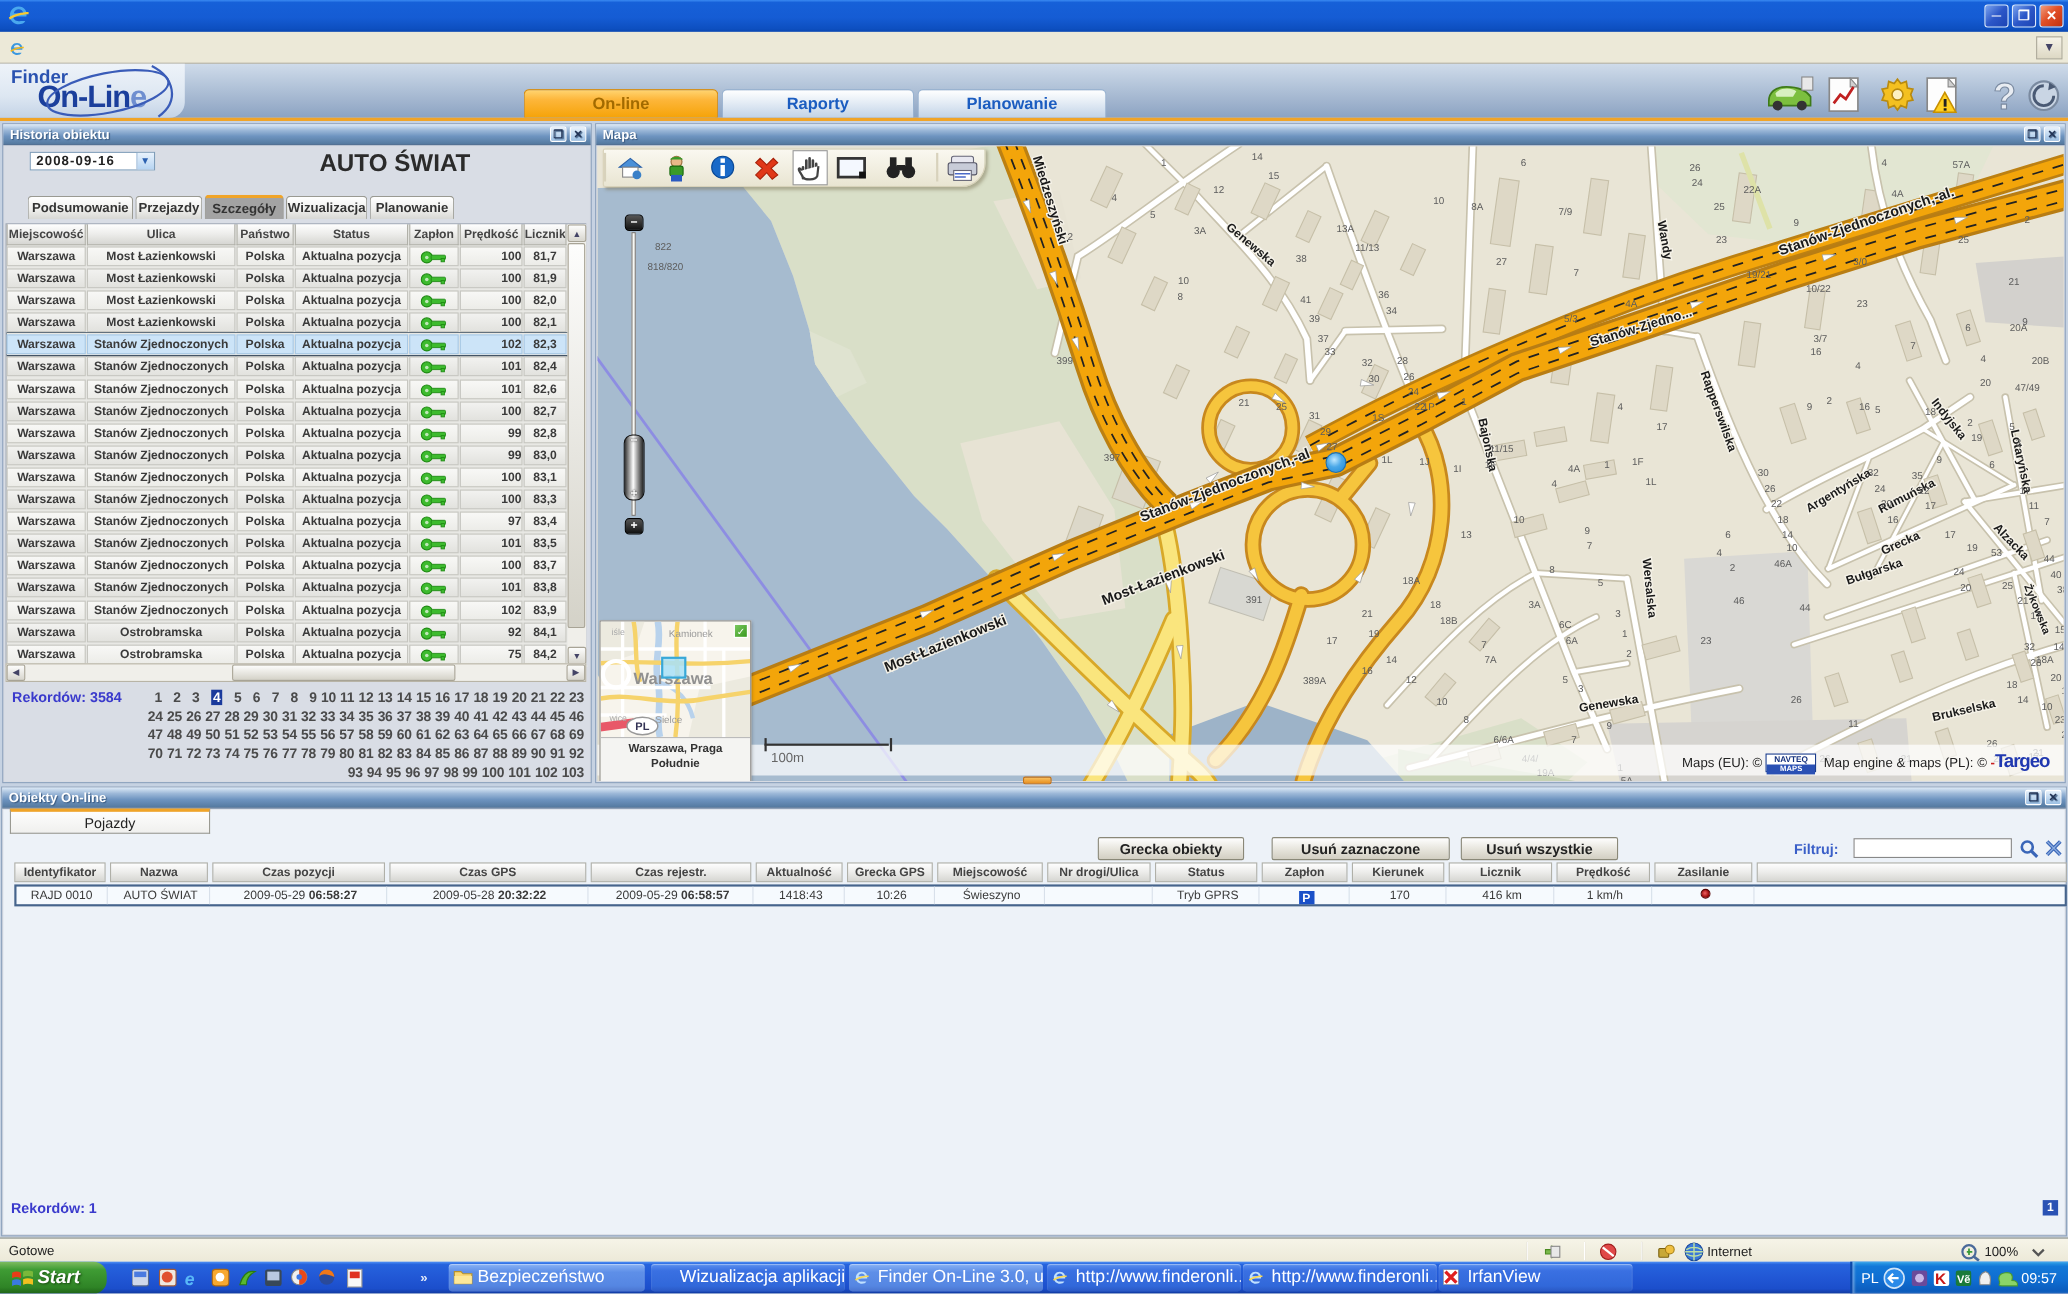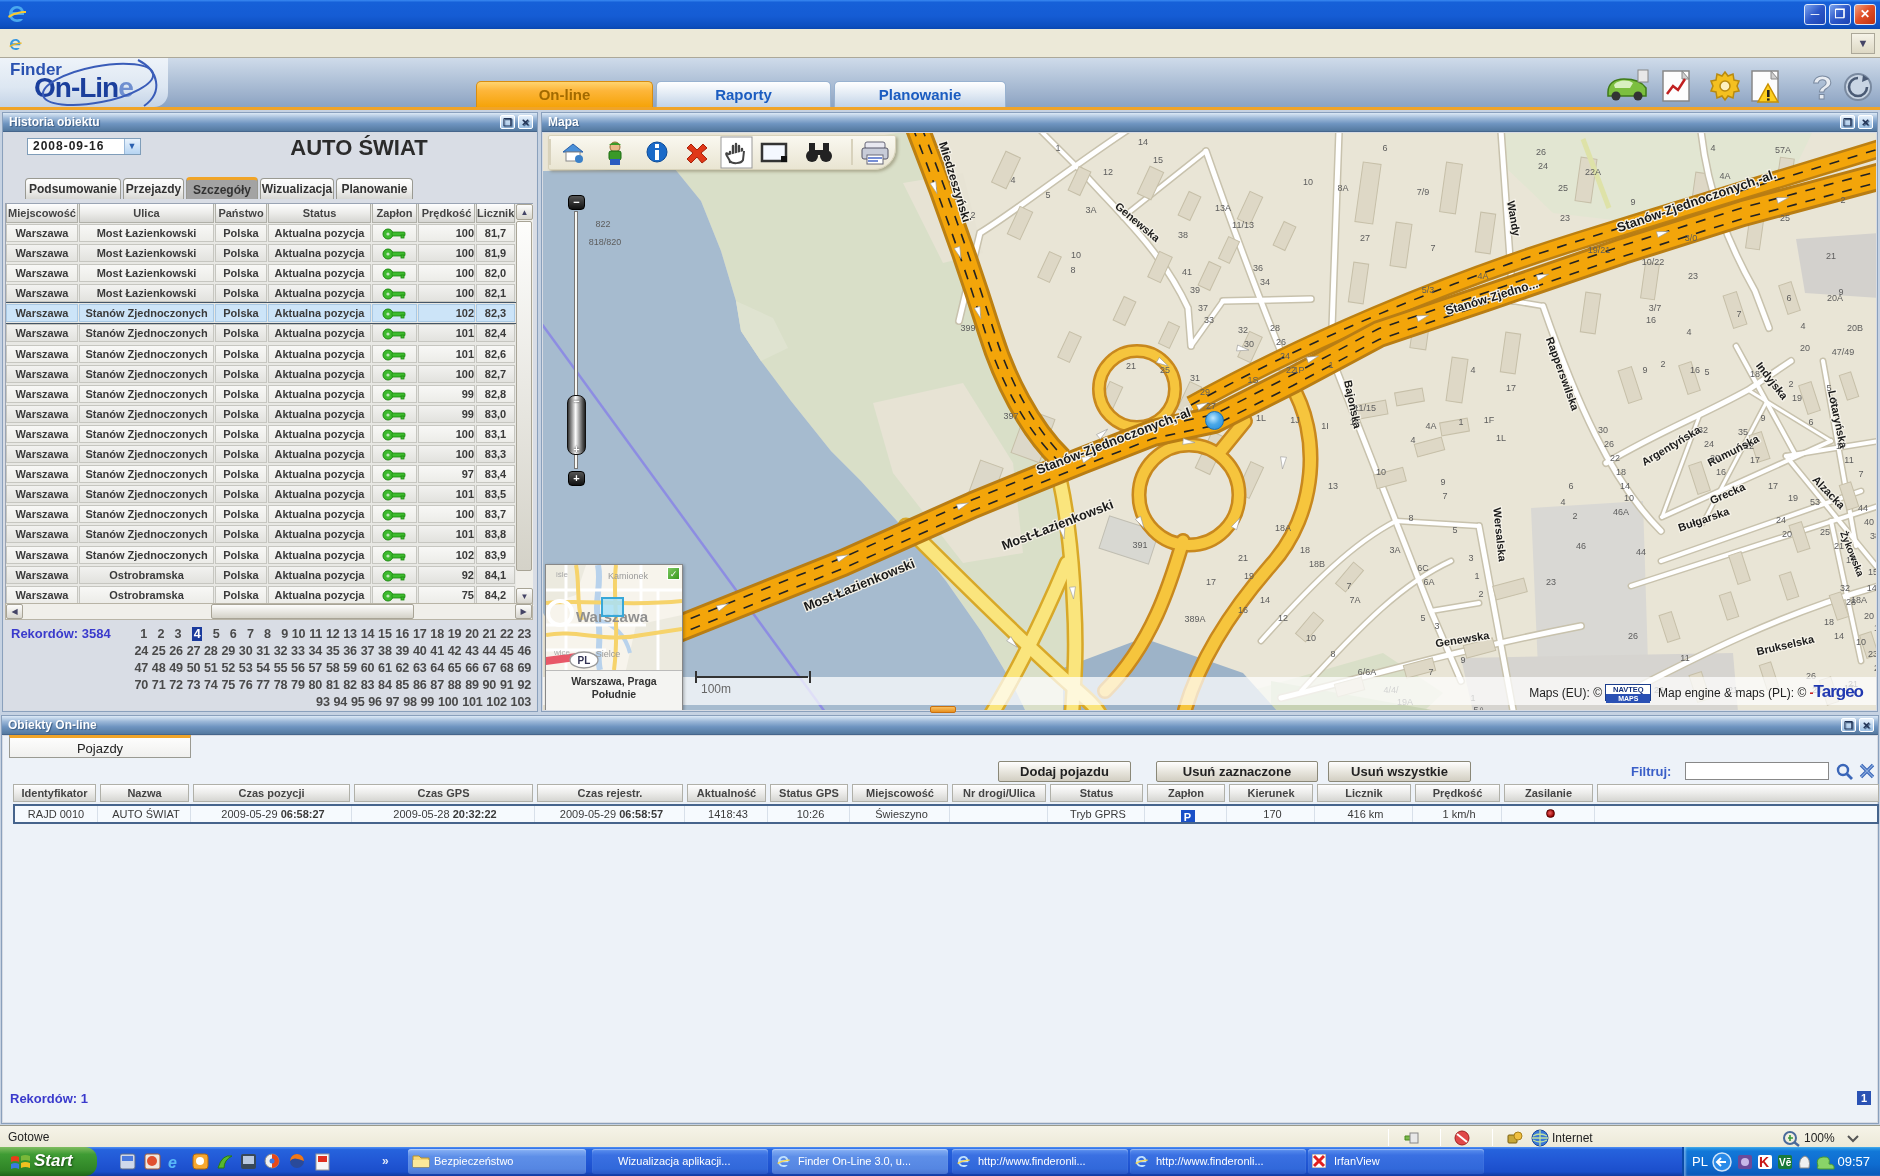--- a/index.html
+++ b/index.html
@@ -77,21 +77,21 @@
 
 #statusbar { left:0; top:1125px; width:1880px; height:22px; background:linear-gradient(180deg,#f6f4e8,#ece9d8); border-top:1px solid #9a9a8a; font-size:12px; color:#222; }
 
 
 #taskbar { left:0; top:1147px; width:1880px; height:29px;
   background:linear-gradient(180deg,#4f91f5 0%,#2663dd 9%,#2157d5 50%,#1b4ecb 85%,#123a9f 100%); }
 #startbtn { position:absolute; left:0; top:0; width:97px; height:29px;
   background:linear-gradient(180deg,#7fbc60 0%,#3f9c34 25%,#2f8426 80%,#1f6418 100%);
   border-radius:0 12px 12px 0; color:#fff; font-size:17px; font-weight:bold; font-style:italic;
   line-height:28px; padding-left:34px; text-shadow:1px 1px 2px #184a10; }
-.taskbtn { position:absolute; top:2px; height:25px; border-radius:3px; font-size:11px; color:#fff; line-height:24px; padding-left:26px; overflow:hidden; white-space:nowrap;
+.taskbtn { position:absolute; top:2px; height:25px; border-radius:3px; font-size:16px; color:#fff; line-height:24px; padding-left:26px; overflow:hidden; white-space:nowrap;
   background:linear-gradient(180deg,#5b90ef 0%,#3a70e2 25%,#3168da 80%,#2a58c4 100%); box-shadow:inset 0 1px 1px rgba(255,255,255,.4);}
 .taskbtn.lit { background:linear-gradient(180deg,#88b2f5 0%,#5e8fe8 30%,#5586e2 80%,#4a74cf 100%); }
 #tray { position:absolute; right:0; top:0; width:198px; height:29px;
   background:linear-gradient(180deg,#2da0e8 0%,#1278d8 15%,#0f6cd0 60%,#0a58b8 100%);
   border-left:2px solid #0b4aa8; box-shadow:inset 2px 0 2px rgba(255,255,255,.35); color:#fff; font-size:13px; }
 </style>
 </head>
 <body>
 
 <div class="abs" id="titlebar">
@@ -993,38 +993,38 @@
 </div>
 </div>
 
 <div class="panel" id="bottompanel" style="left:1px;top:715px;width:1878px;height:409px;">
   <div class="ptitle">Obiekty On-line
     <div class="pbtn" style="right:22px;">❐</div>
     <div class="pbtn" style="right:4px;">✕</div>
   </div>
   <div id="bp-body" class="abs" style="left:1px;top:20px;right:1px;bottom:1px;background:#edf2f8;">
     <div class="bptab">Pojazdy</div>
-    <div class="bbtn" style="left:995px;width:133px;">Dodaj pojazdu</div>
+    <div class="bbtn" style="left:995px;width:133px;">Grecka obiekty</div>
     <div class="bbtn" style="left:1153px;width:162px;">Usuń zaznaczone</div>
     <div class="bbtn" style="left:1325px;width:143px;">Usuń wszystkie</div>
     <div style="position:absolute;left:1628px;top:28px;font-size:13px;font-weight:bold;color:#3a5fc8;">Filtruj:</div>
     <div style="position:absolute;left:1682px;top:26px;width:144px;height:18px;background:#fff;border:1px solid #888;"></div>
     <svg style="position:absolute;left:1832px;top:26px;" width="44" height="18" viewBox="0 0 44 18">
         <circle cx="8" cy="8" r="5" fill="none" stroke="#3a66b8" stroke-width="2.4"></circle>
         <path d="M12 12 L17 17" stroke="#3a66b8" stroke-width="2.8"></path>
         <path d="M26 3 L38 15 M38 3 L26 15" stroke="#3a66b8" stroke-width="3.4"></path>
         <path d="M26 3 L38 15 M38 3 L26 15" stroke="#88aade" stroke-width="1.2"></path>
       </svg>
     <div class="bph" style="left:10px;width:83px;">Identyfikator</div>
     <div class="bph" style="left:97px;width:89px;">Nazwa</div>
     <div class="bph" style="left:190px;width:157px;">Czas pozycji</div>
     <div class="bph" style="left:351px;width:179px;">Czas GPS</div>
     <div class="bph" style="left:534px;width:146px;">Czas rejestr.</div>
     <div class="bph" style="left:684px;width:79px;">Aktualność</div>
-    <div class="bph" style="left:767px;width:78px;">Status GPS</div>
+    <div class="bph" style="left:767px;width:78px;">Grecka GPS</div>
     <div class="bph" style="left:849px;width:96px;">Miejscowość</div>
     <div class="bph" style="left:949px;width:94px;">Nr drogi/Ulica</div>
     <div class="bph" style="left:1047px;width:93px;">Status</div>
     <div class="bph" style="left:1144px;width:78px;">Zapłon</div>
     <div class="bph" style="left:1226px;width:84px;">Kierunek</div>
     <div class="bph" style="left:1314px;width:94px;">Licznik</div>
     <div class="bph" style="left:1412px;width:85px;">Prędkość</div>
     <div class="bph" style="left:1501px;width:89px;">Zasilanie</div>
     <div class="bph" style="left:1594px;width:282px;"></div>
     <div class="bprow">

